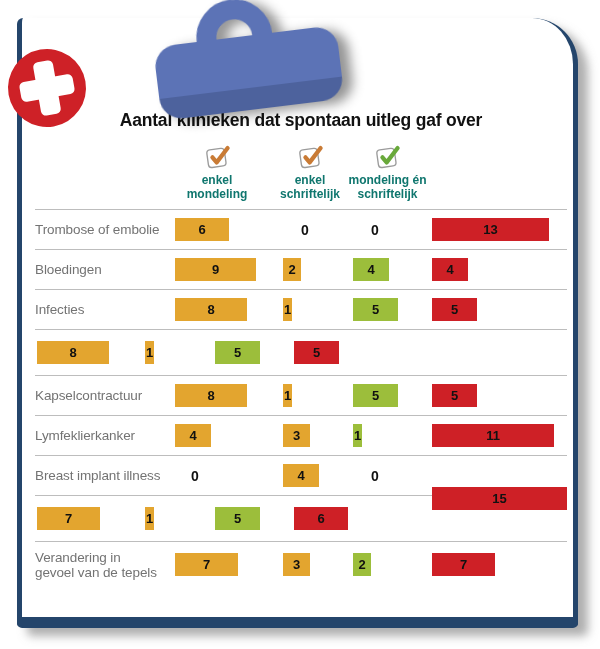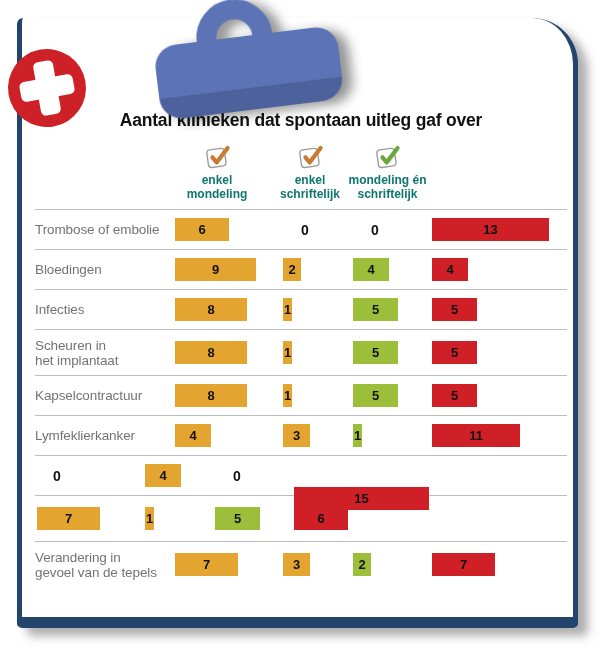--- a/index.html
+++ b/index.html
@@ -148,22 +148,20 @@
             <div class="bar" style="width: 9px; background: rgb(227, 165, 47);">1</div>
           </div>
           <div class="c c3">
             <div class="bar" style="width: 45px; background: rgb(156, 190, 59);">5</div>
           </div>
           <div class="c c4">
             <div class="bar" style="width: 45px; background: rgb(206, 32, 38);">5</div>
           </div>
         </div>
         <div class="row tall">
-          <div class="cl">Scheuren in
-het implantaat</div>
           <div class="c c1">
             <div class="bar" style="width: 72px; background: rgb(227, 165, 47);">8</div>
           </div>
           <div class="c c2">
             <div class="bar" style="width: 9px; background: rgb(227, 165, 47);">1</div>
           </div>
           <div class="c c3">
             <div class="bar" style="width: 45px; background: rgb(156, 190, 59);">5</div>
           </div>
           <div class="c c4">
@@ -190,24 +188,25 @@
           <div class="c c1">
             <div class="bar" style="width: 36px; background: rgb(227, 165, 47);">4</div>
           </div>
           <div class="c c2">
             <div class="bar" style="width: 27px; background: rgb(227, 165, 47);">3</div>
           </div>
           <div class="c c3">
             <div class="bar" style="width: 9px; background: rgb(156, 190, 59);">1</div>
           </div>
           <div class="c c4">
-            <div class="bar" style="width: 88px; background: rgb(206, 32, 38);">11</div>
-          </div>
-        </div>
-        <div class="row">
+            <div class="bar" style="width: 122px; background: rgb(206, 32, 38);">11</div>
+          </div>
+        </div>
+        <div class="row">
+          <div class="cl">Breast implant illness</div>
           <div class="c c1">
             <div class="zero">0</div>
           </div>
           <div class="c c2">
             <div class="bar" style="width: 36px; background: rgb(227, 165, 47);">4</div>
           </div>
           <div class="c c3">
             <div class="zero">0</div>
           </div>
           <div class="c c4">

